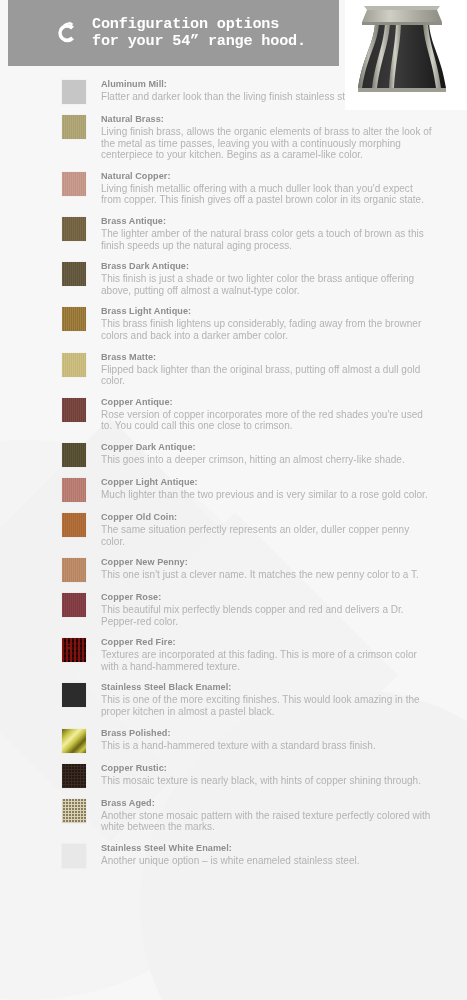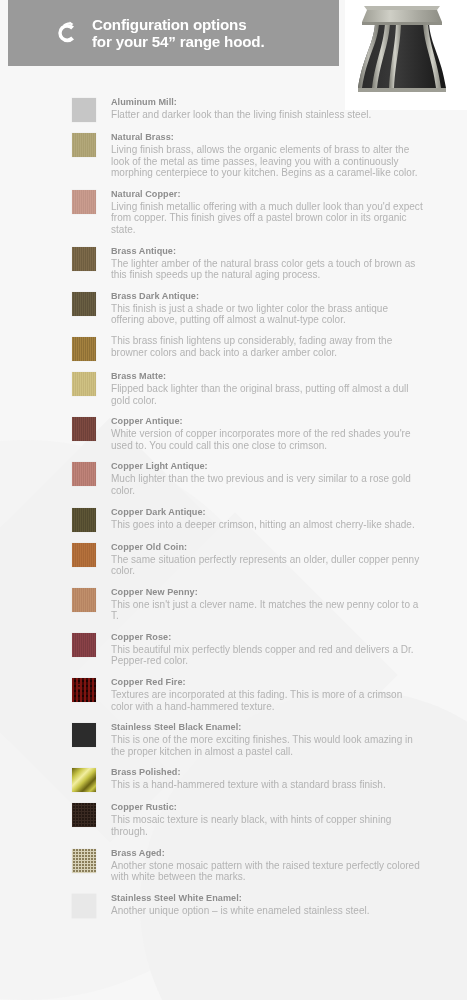--- a/index.html
+++ b/index.html
@@ -36,21 +36,21 @@
   }
   .page{position:relative;z-index:2;}
 
   
   .header{
     position:relative;
     height:66px;
     margin:0 0 0 8px;
     background:#9a9a9a;
     width:331px;
-    display:flex;align-items:center;
+    display:flex;align-items:center;font-family:Liberation Mono, monospace;
   }
   .header-logo{
     width:46px;margin-left:36px;
     display:flex;align-items:center;justify-content:center;
     flex:0 0 auto;
   }
   .header-logo svg{display:block;}
   .header-title{
     color:#ffffff;
     font-size:15.2px;
@@ -71,21 +71,21 @@
   }
   .hood-wrap svg{display:block;}
   
   .header-right-strip{
     position:absolute;right:0;top:0;
     width:22px;height:66px;background:#9a9a9a;z-index:1;
   }
 
   
   .list{
-    margin:18px;padding:4px;
+    margin:0;padding:12px;
     position:relative;
     padding-top:12px;
   }
   .row{
     display:flex;
     align-items:flex-start;
     padding:0 22px 0 50px;
     margin-bottom:9px;
   }
   .swatch{
@@ -208,52 +208,53 @@
       <div class="row">
         <div class="swatch" style="background-image:repeating-linear-gradient(90deg,#6a5f43 0px,#6a5f43 1px,#5d523a 1px,#5d523a 2px);background-color:#6a5f43;"></div>
         <div class="row-text">
           <div class="row-title">Brass Dark Antique:</div>
           <div class="row-desc">This finish is just a shade or two lighter color the brass antique offering above, putting off almost a walnut-type color.</div>
         </div>
       </div>
       <div class="row">
         <div class="swatch" style="background-image:repeating-linear-gradient(90deg,#a4813f 0px,#a4813f 1px,#8f7035 1px,#8f7035 2px);background-color:#a4813f;"></div>
         <div class="row-text">
+          <div class="row-title">Brass Light Antique:</div>
           <div class="row-desc">This brass finish lightens up considerably, fading away from the browner colors and back into a darker amber color.</div>
         </div>
       </div>
       <div class="row">
         <div class="swatch" style="background-image:repeating-linear-gradient(90deg,#cfc183 0px,#cfc183 1px,#c4b578 1px,#c4b578 2px);background-color:#cfc183;"></div>
         <div class="row-text">
           <div class="row-title">Brass Matte:</div>
           <div class="row-desc">Flipped back lighter than the original brass, putting off almost a dull gold color.</div>
         </div>
       </div>
       <div class="row">
         <div class="swatch" style="background-image:repeating-linear-gradient(90deg,#7e4a41 0px,#7e4a41 1px,#6f4039 1px,#6f4039 2px);background-color:#7e4a41;"></div>
         <div class="row-text">
           <div class="row-title">Copper Antique:</div>
-          <div class="row-desc">White version of copper incorporates more of the red shades you're used to. You could call this one close to crimson.</div>
+          <div class="row-desc">Rose version of copper incorporates more of the red shades you're used to. You could call this one close to crimson.</div>
+        </div>
+      </div>
+      <div class="row">
+        <div class="swatch" style="background-image:repeating-linear-gradient(90deg,#5e5636 0px,#5e5636 1px,#514a2e 1px,#514a2e 2px);background-color:#5e5636;"></div>
+        <div class="row-text">
+          <div class="row-title">Copper Dark Antique:</div>
+          <div class="row-desc">This goes into a deeper crimson, hitting an almost cherry-like shade.</div>
         </div>
       </div>
       <div class="row">
         <div class="swatch" style="background-image:repeating-linear-gradient(90deg,#bf8379 0px,#bf8379 1px,#b2786e 1px,#b2786e 2px);background-color:#bf8379;"></div>
         <div class="row-text">
           <div class="row-title">Copper Light Antique:</div>
           <div class="row-desc">Much lighter than the two previous and is very similar to a rose gold color.</div>
         </div>
       </div>
       <div class="row">
-        <div class="swatch" style="background-image:repeating-linear-gradient(90deg,#5e5636 0px,#5e5636 1px,#514a2e 1px,#514a2e 2px);background-color:#5e5636;"></div>
-        <div class="row-text">
-          <div class="row-title">Copper Dark Antique:</div>
-          <div class="row-desc">This goes into a deeper crimson, hitting an almost cherry-like shade.</div>
-        </div>
-      </div>
-      <div class="row">
         <div class="swatch" style="background-image:repeating-linear-gradient(90deg,#b5713c 0px,#b5713c 1px,#a96735 1px,#a96735 2px);background-color:#b5713c;"></div>
         <div class="row-text">
           <div class="row-title">Copper Old Coin:</div>
           <div class="row-desc">The same situation perfectly represents an older, duller copper penny color.</div>
         </div>
       </div>
       <div class="row">
         <div class="swatch" style="background-image:repeating-linear-gradient(90deg,#c08f6b 0px,#c08f6b 1px,#b68462 1px,#b68462 2px);background-color:#c08f6b;"></div>
         <div class="row-text">
           <div class="row-title">Copper New Penny:</div>
@@ -271,21 +272,21 @@
         <div class="swatch" style="background-color:#3d0705;background-image:repeating-linear-gradient(90deg,#7d1410 0 2px,transparent 2px 4px),repeating-linear-gradient(0deg,rgba(0,0,0,.55) 0 2px,transparent 2px 5px),radial-gradient(circle at 30% 35%,#7d1410 0 2px,transparent 3px);"></div>
         <div class="row-text">
           <div class="row-title">Copper Red Fire:</div>
           <div class="row-desc">Textures are incorporated at this fading. This is more of a crimson color with a hand-hammered texture.</div>
         </div>
       </div>
       <div class="row">
         <div class="swatch" style="background-color:#2c2c2c;"></div>
         <div class="row-text">
           <div class="row-title">Stainless Steel Black Enamel:</div>
-          <div class="row-desc">This is one of the more exciting finishes. This would look amazing in the proper kitchen in almost a pastel call.</div>
+          <div class="row-desc">This is one of the more exciting finishes. This would look amazing in the proper kitchen in almost a pastel black.</div>
         </div>
       </div>
       <div class="row">
         <div class="swatch" style="background-image:linear-gradient(135deg,#6a6312 0%,#c9c648 22%,#f2eea0 38%,#c9c648 52%,#6a6312 70%,#c9c648 86%,#6a6312 100%);"></div>
         <div class="row-text">
           <div class="row-title">Brass Polished:</div>
           <div class="row-desc">This is a hand-hammered texture with a standard brass finish.</div>
         </div>
       </div>
       <div class="row">

